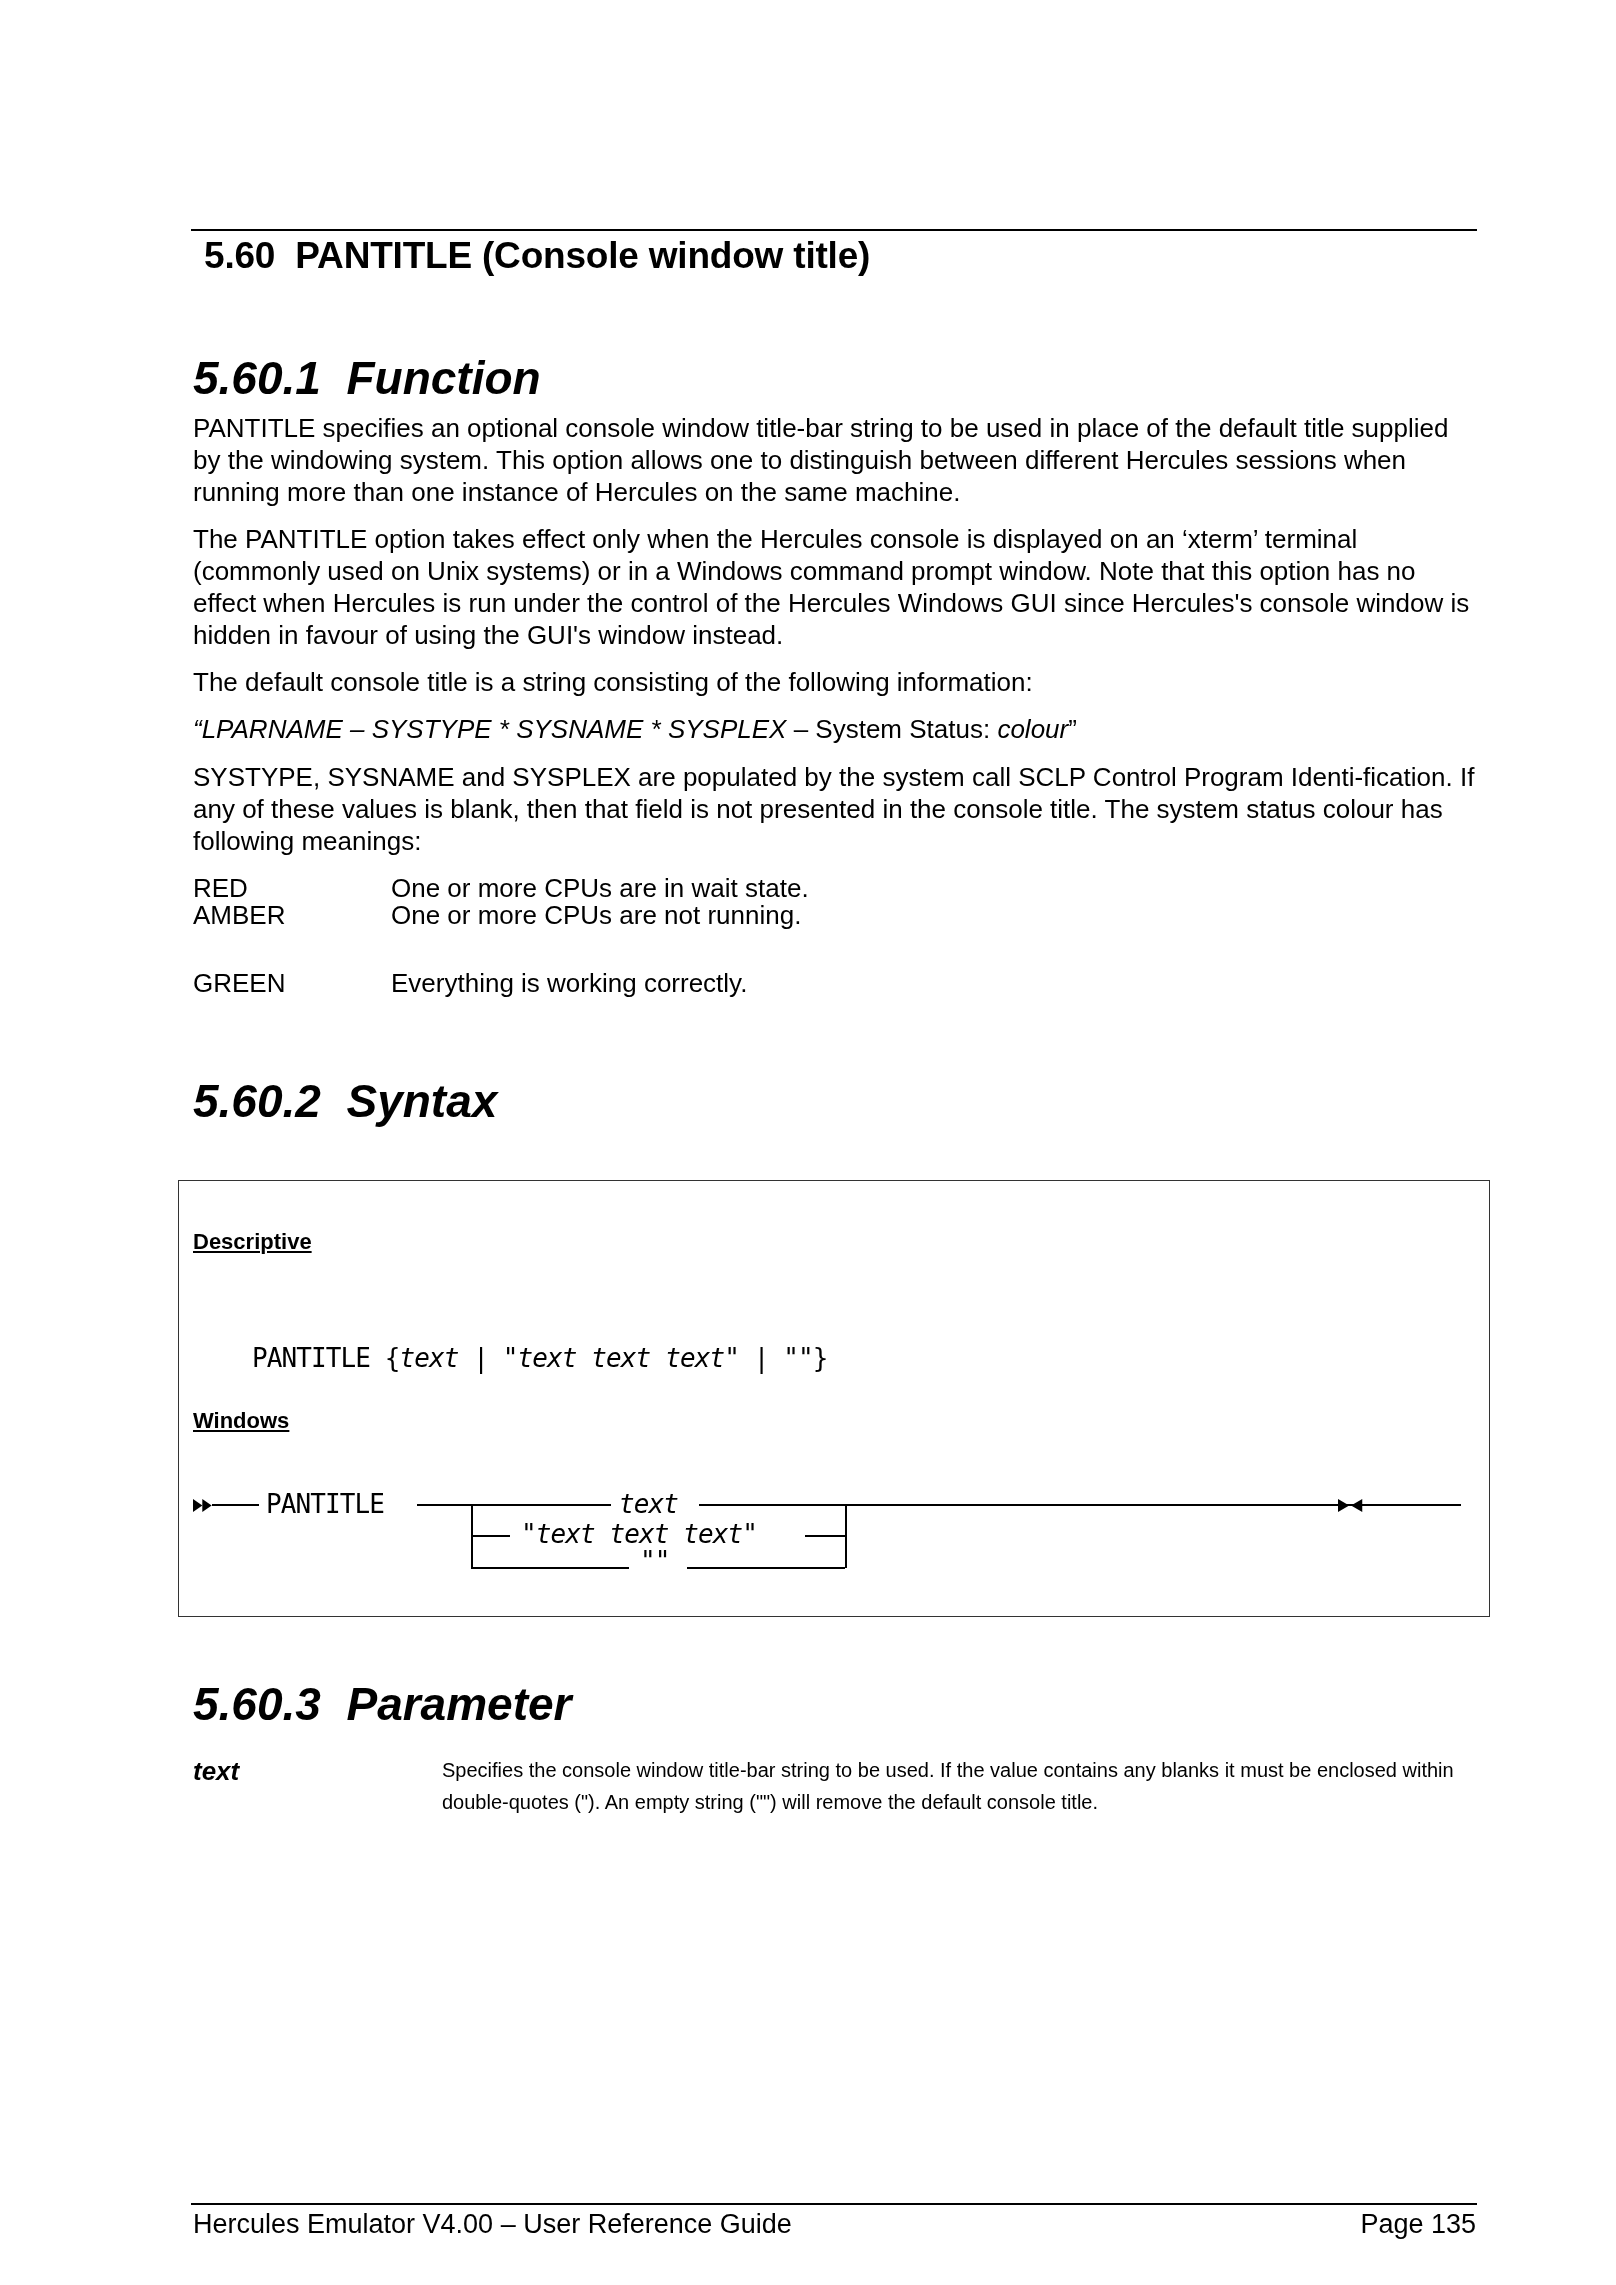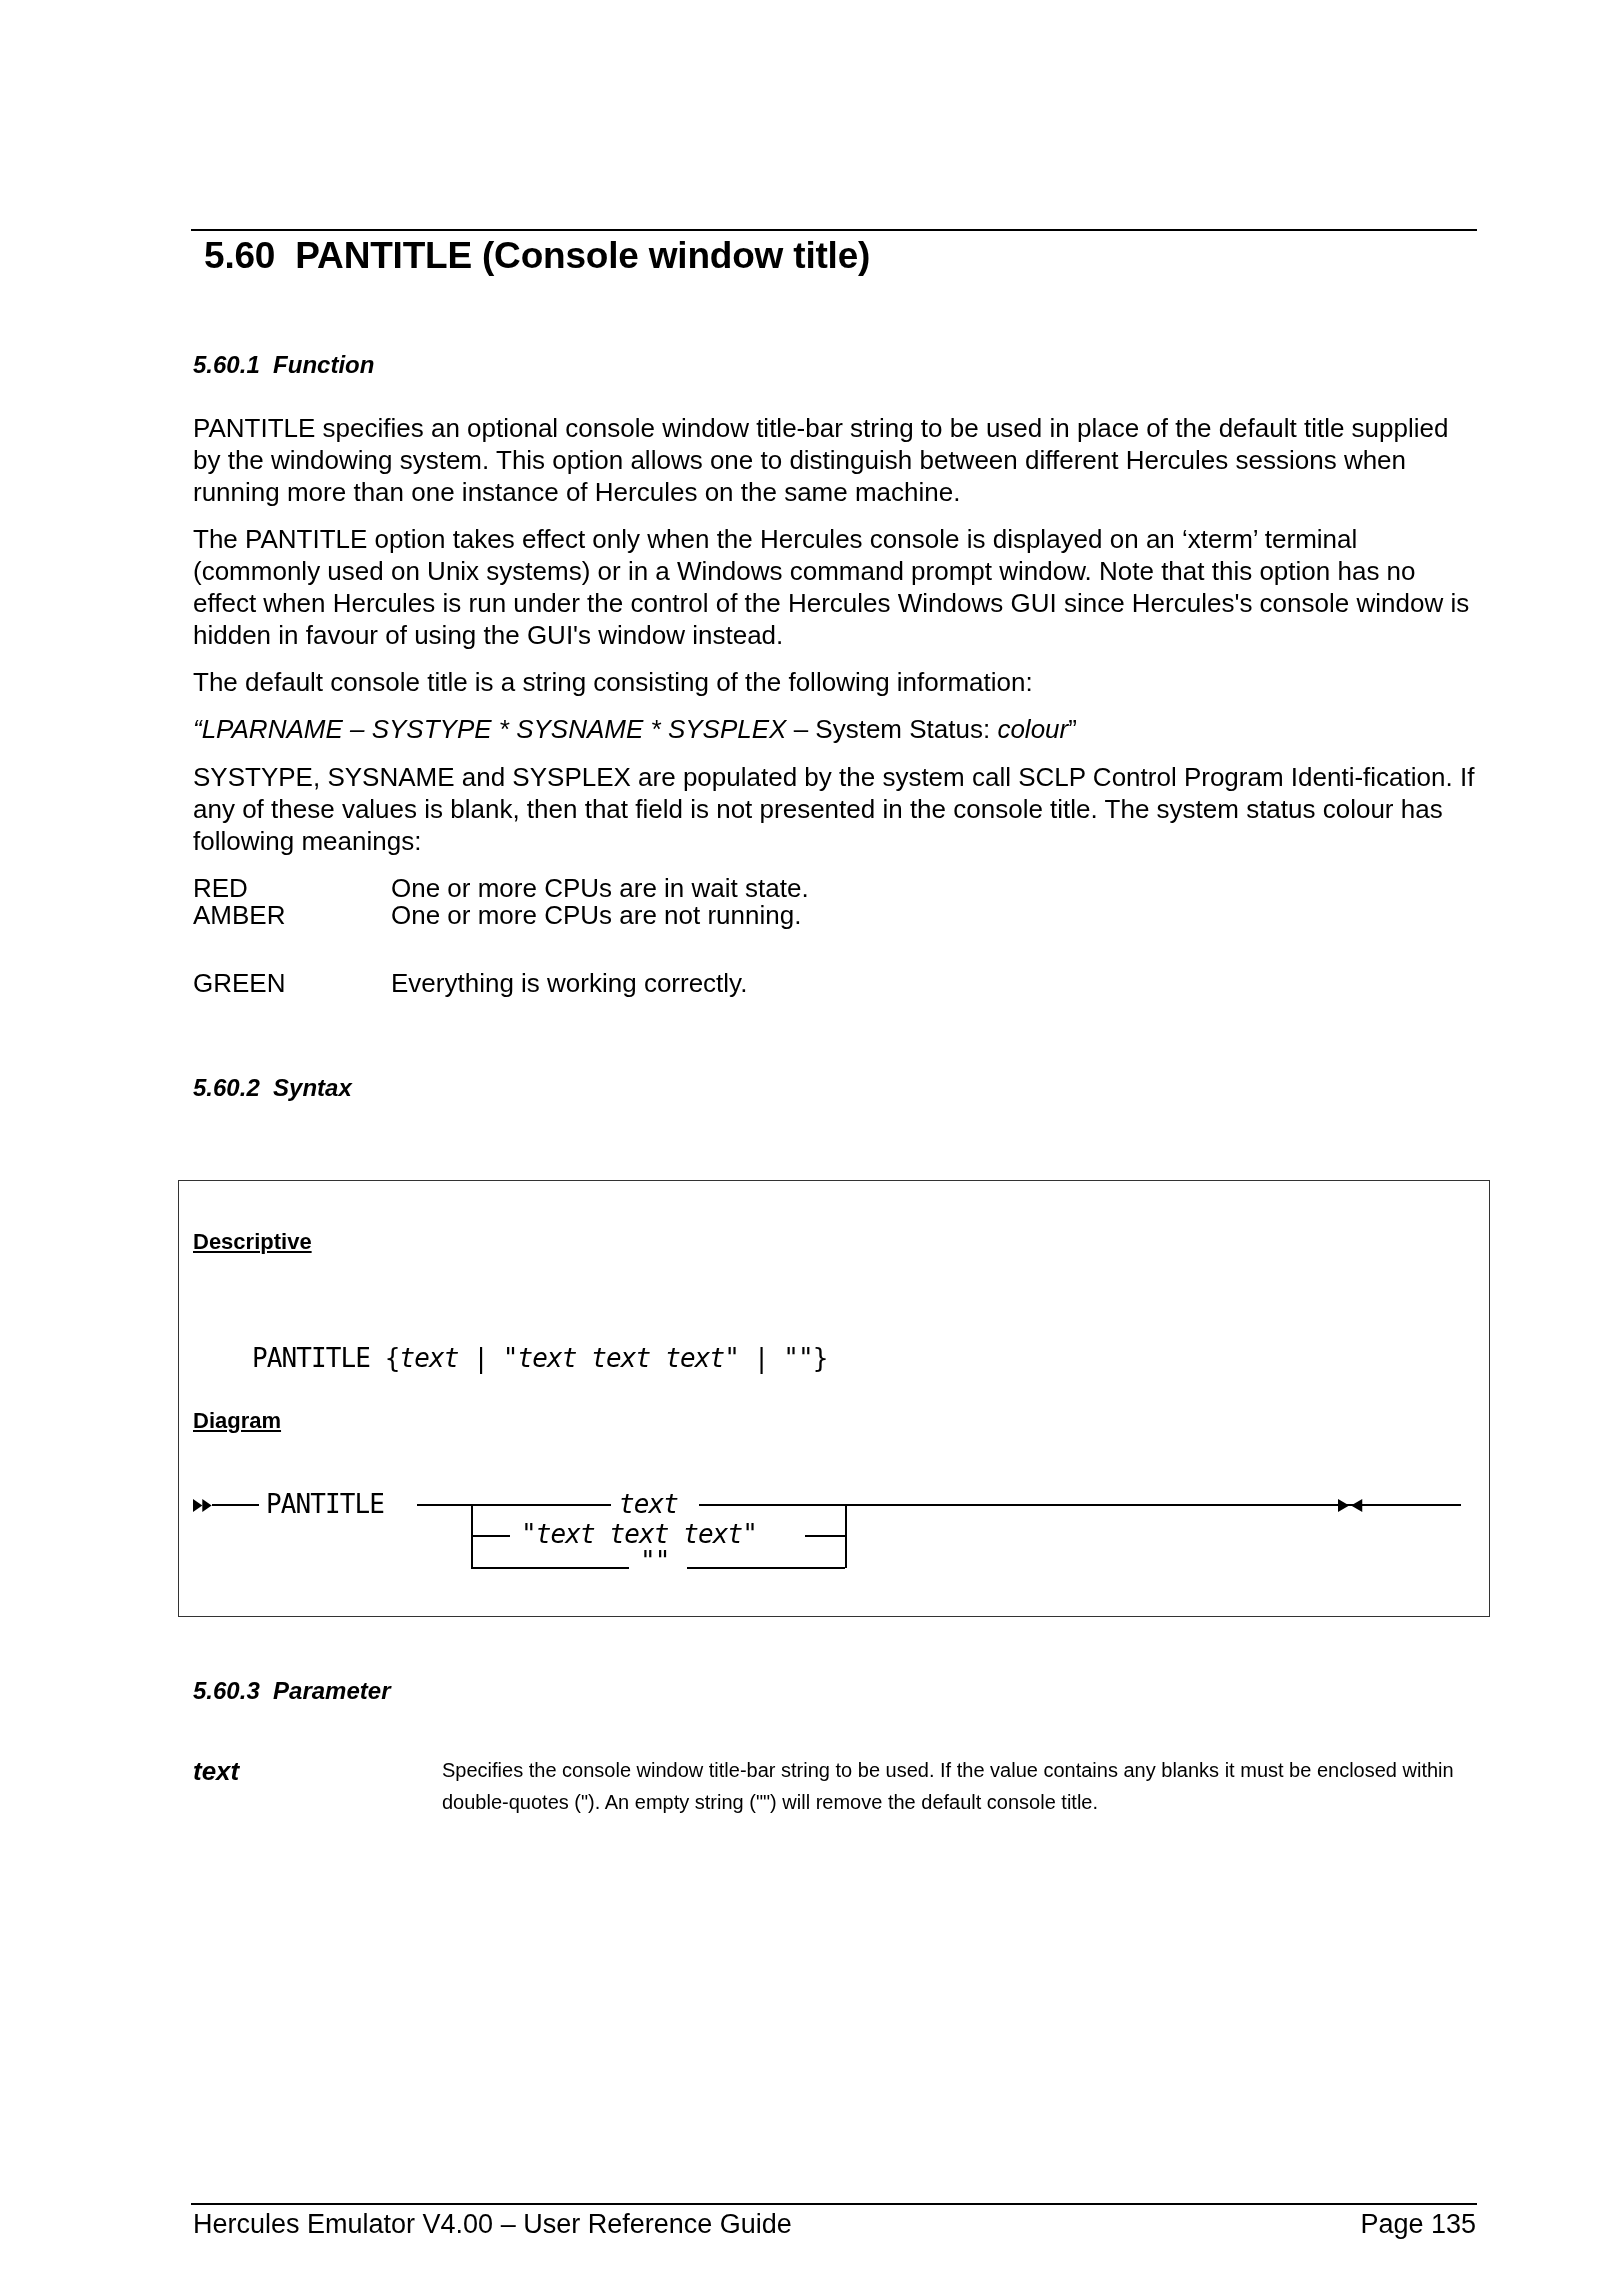--- a/index.html
+++ b/index.html
@@ -1,21 +1,21 @@
 <!DOCTYPE html>
 <html style="font-size:15px"><head>
 <meta charset="utf-8">
 <style>
   html, body { margin: 0; padding: 0; background: #ffffff; }
   body { width: 1616px; height: 2286px; position: relative; overflow: hidden;
          font-family: "Liberation Sans", sans-serif; color: #000; }
   .abs { position: absolute; }
   .rule { position: absolute; background: #000; height: 1.9px; }
   .h1 { font-weight: bold; font-size: 37px; letter-spacing: -0.2px; }
-  .h2 { font-weight: bold; font-style: italic; font-size: 24px; }
+  .h2 { font-weight: bold; font-style: italic; font-size: 46px; }
   .para { position: absolute; left: 193px; width: 1286px; font-size: 26px; line-height: 32px; }
   .row { position: absolute; left: 193px; font-size: 26px; line-height: 32px; }
   .row .term { display: inline-block; width: 198px; }
   .box { position: absolute; left: 178px; top: 1180px; width: 1312px; height: 437px;
          border: 1.4px solid #333; box-sizing: border-box; }
   .u { text-decoration: underline; font-weight: bold; font-size: 22px; }
   .mono { font-family: "DejaVu Sans Mono", monospace; font-size: 26px; letter-spacing: -0.9px; }
   .mono i { font-style: italic; }
   .diag { position: absolute; font-family: "DejaVu Sans Mono", monospace; font-size: 26px; letter-spacing: -0.9px; white-space: pre; }
   .line { position: absolute; background: #000; }
@@ -54,21 +54,21 @@
 
 <div class="abs h2" style="left:193px; top:1074px; white-space:pre;">5.60.2  Syntax</div>
 
 <div class="box">
   <div class="abs u" style="left:14px; top:48px;">Descriptive</div>
 
   <div class="abs mono" style="left:14px; top:132px; white-space:pre;">
     <span>PANTITLE {</span><i>text</i><span> | </span><i>"text text text"</i><span> | </span><span>""}</span>
   </div>
 
-  <div class="abs u" style="left:14px; top:227px;">Diagram</div>
+  <div class="abs u" style="left:14px; top:227px;">Windows</div>
 
   <div style="position:absolute; left:0; top:0; width:100%; height:100%;">
 
     <svg style="position:absolute; left:14px; top:317px;" width="22.4" height="15" viewBox="0 0 24 16">
       <polygon points="0,1 10,8 0,15" fill="#000"></polygon>
       <polygon points="10,1 20,8 10,15" fill="#000"></polygon>
     </svg>
     <div class="line" style="left:33px; top:323px; width:47px; height:1.9px;"></div>
     <div class="diag" style="left:87px; top:308px;">PANTITLE</div>
     <div class="line" style="left:238px; top:323px; width:194px; height:1.9px;"></div>

